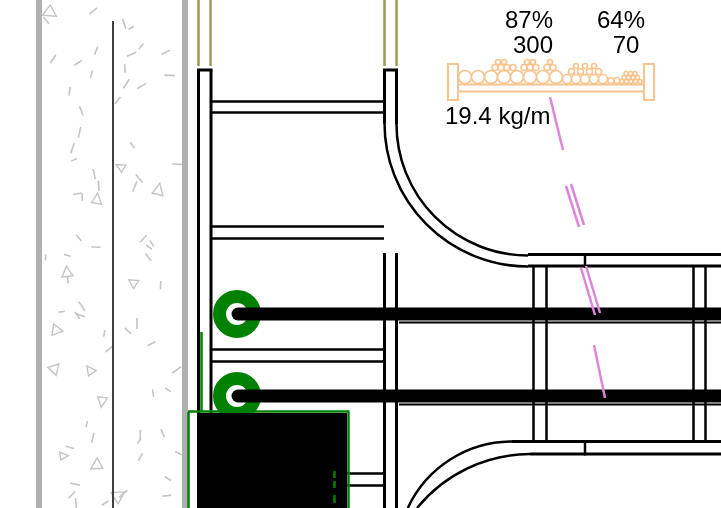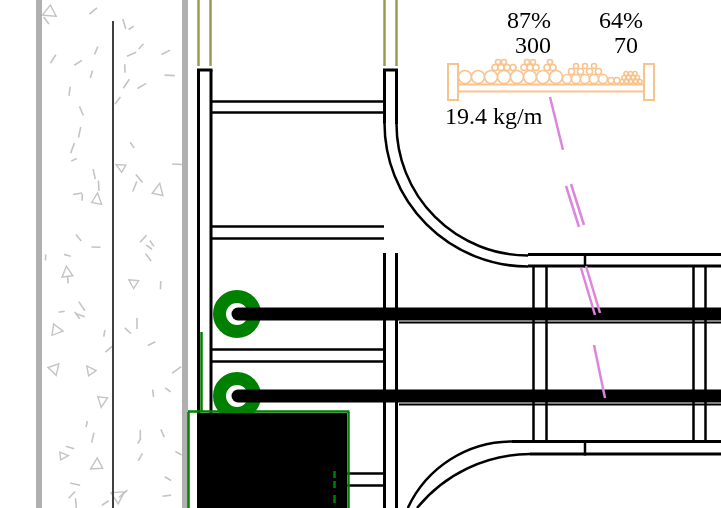--- a/index.html
+++ b/index.html
@@ -1,21 +1,21 @@
 <!DOCTYPE html>
 <html style="--bg: #ffffff; --line_black: #000000; --wall_gray: #b0b0b0; --wall_core: #404040; --stipple_gray: #c4c4c4; --duct_olive: #9b9b4f; --cable_green: #008000; --tray_orange: #f9c38d; --leader_magenta: #dd85dd;"><head>
 <meta charset="utf-8">
 <style>
   html,body{margin:0;padding:0;background:#888;}
   .canvas{
     position:relative;
     width:721px;height:508px;
     background:var(--bg,#fff);
     overflow:hidden;
-    font-family:Liberation Serif, serif;
+    font-family:Liberation Sans, sans-serif;
   }
   svg{position:absolute;left:0;top:0;display:block;}
 
   .blk{stroke:var(--line_black);stroke-width:3;fill:none;}
   .blk2{stroke:var(--line_black);stroke-width:2.5;fill:none;}
   .thin{stroke:var(--line_black);stroke-width:2;fill:none;}
   .bar{stroke:var(--line_black);stroke-width:13;fill:none;stroke-linecap:round;}
   .olv{stroke:var(--duct_olive);stroke-width:2.5;fill:none;}
   .grn{stroke:var(--cable_green);stroke-width:2.5;fill:none;}
   .ring{stroke:var(--cable_green);stroke-width:13;fill:none;}

